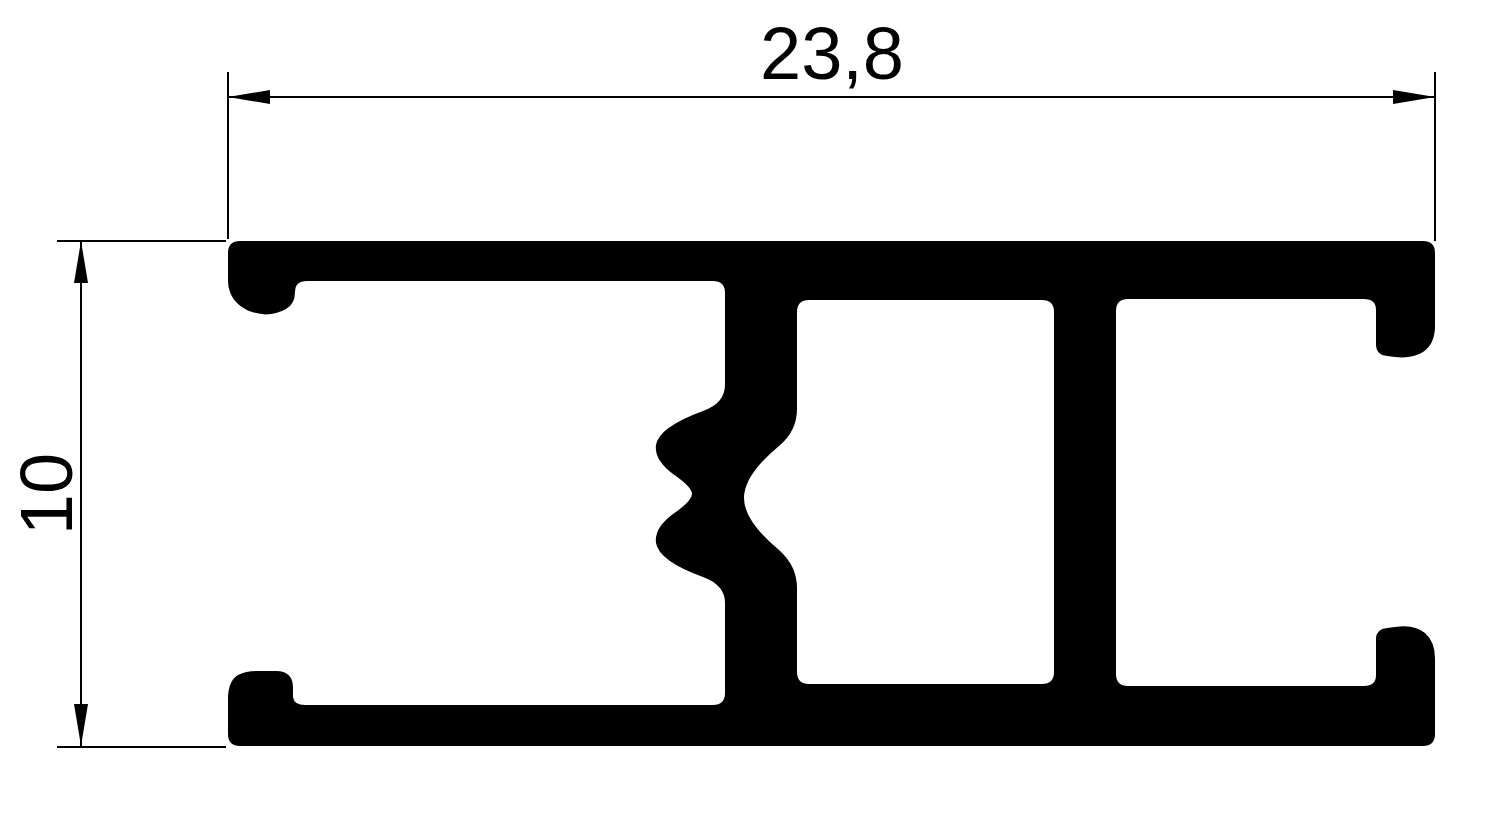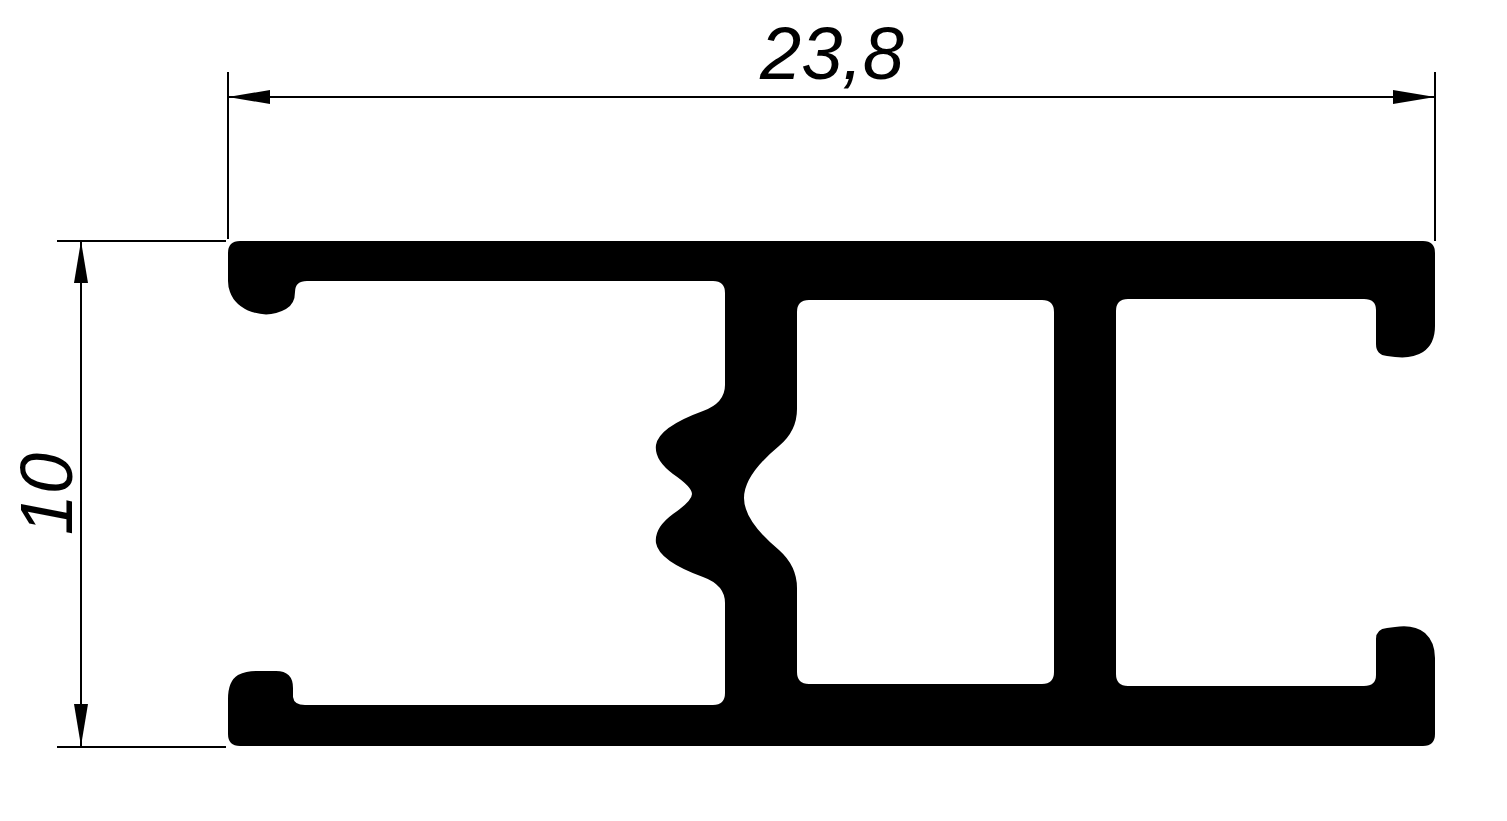--- a/index.html
+++ b/index.html
@@ -6,21 +6,20 @@
     margin: 0;
     padding: 0;
     background: #ffffff;
   }
   .canvas-wrap {
     position: relative;
     width: 1507px;
     height: 821px;
     background: #ffffff;
     overflow: hidden;
-    font-style: italic;
   }
   svg {
     display: block;
   }
   .dim-text {
     font-family: "Liberation Sans", "DejaVu Sans", sans-serif;
     font-size: 74px;
     font-weight: normal;
   }
   .thin-line {

